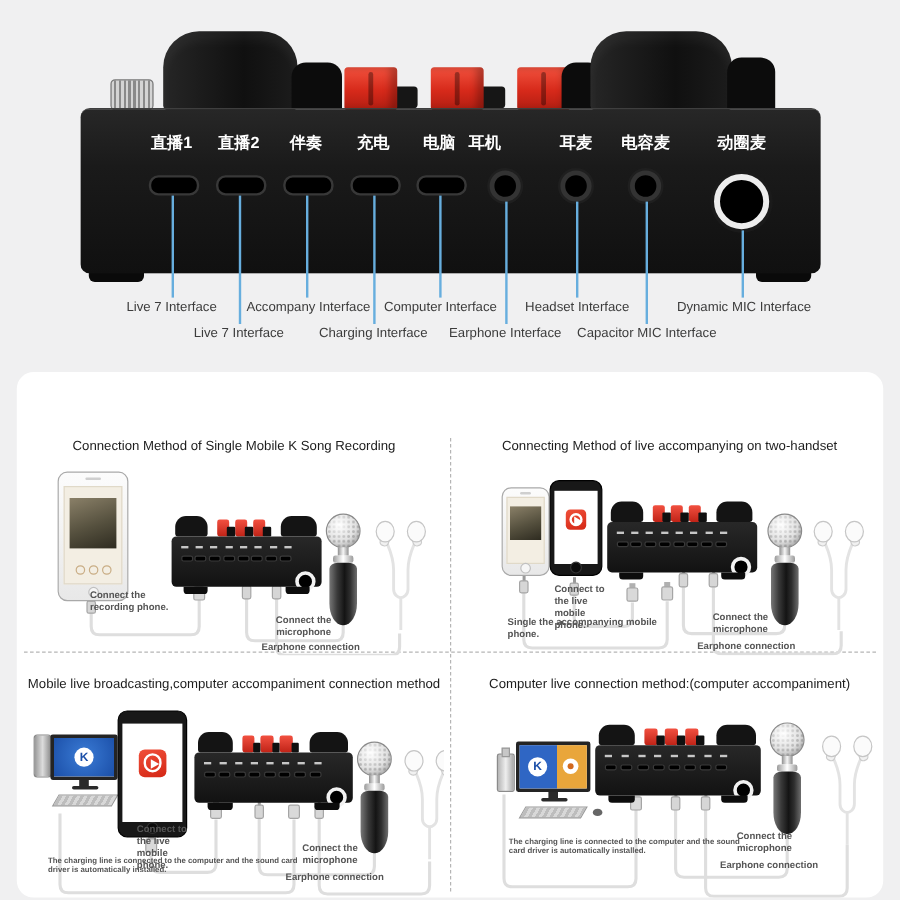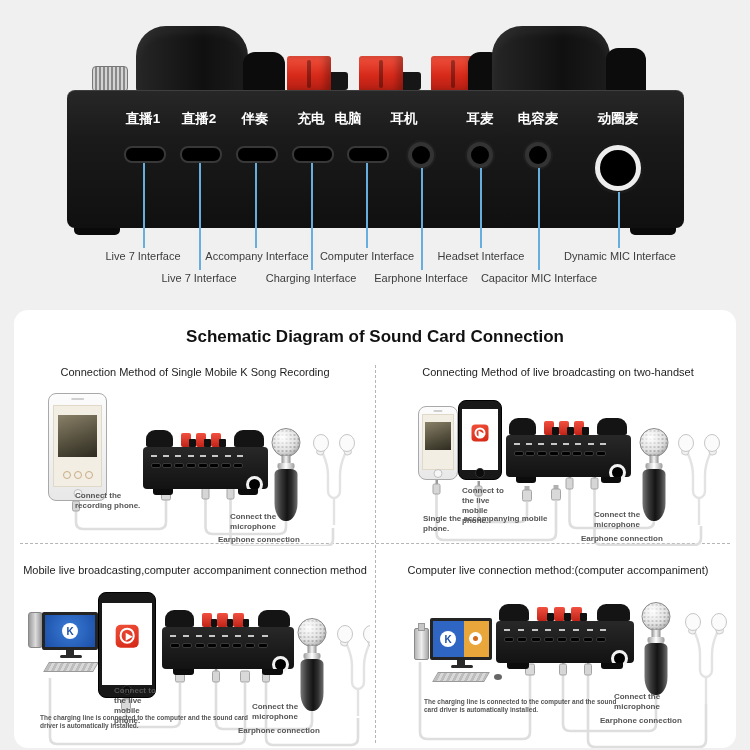--- a/index.html
+++ b/index.html
@@ -119,21 +119,21 @@
   <div class="deco knob-side" style="left:606px;top:48px;width:40px;height:42px"></div>
 
   <div id="device-face"></div>
   <div class="foot" style="left:74px"></div>
   <div class="foot" style="left:630px"></div>
 
   <div class="cn-label" style="left:143px">直播1</div>
   <div class="cn-label" style="left:199px">直播2</div>
   <div class="cn-label" style="left:255px">伴奏</div>
   <div class="cn-label" style="left:311px">充电</div>
-  <div class="cn-label" style="left:348px">电脑</div>
+  <div class="cn-label" style="left:366px">电脑</div>
   <div class="cn-label" style="left:404px">耳机</div>
   <div class="cn-label" style="left:480px">耳麦</div>
   <div class="cn-label" style="left:538px">电容麦</div>
   <div class="cn-label" style="left:618px">动圈麦</div>
 
   <div class="port-usb" style="left:124px"></div>
   <div class="port-usb" style="left:180px"></div>
   <div class="port-usb" style="left:236px"></div>
   <div class="port-usb" style="left:292px"></div>
   <div class="port-usb" style="left:347px"></div>
@@ -157,26 +157,25 @@
   <div class="en-label" style="left:367px;top:250px">Computer Interface</div>
   <div class="en-label" style="left:481px;top:250px">Headset Interface</div>
   <div class="en-label" style="left:620px;top:250px">Dynamic MIC Interface</div>
   <div class="en-label" style="left:199px;top:272px">Live 7 Interface</div>
   <div class="en-label" style="left:311px;top:272px">Charging Interface</div>
   <div class="en-label" style="left:421px;top:272px">Earphone Interface</div>
   <div class="en-label" style="left:539px;top:272px">Capacitor MIC Interface</div>
 </div>
 
 <div id="card">
-  <div id="schematic-title">Schematic Diagram of Sound Card Connection</div>
   <div class="div-v"></div>
   <div class="div-h"></div>
 
   <div class="q-heading" style="left:181px;top:56px">Connection Method of Single Mobile K Song Recording</div>
-  <div class="q-heading" style="left:544px;top:56px">Connecting Method of live broadcasting on two-handset</div>
+  <div class="q-heading" style="left:544px;top:56px">Connecting Method of live accompanying on two-handset</div>
   <div class="q-heading" style="left:544px;top:254px">Computer live connection method:(computer accompaniment)</div>
   <div class="q-heading" style="left:181px;top:254px">Mobile live broadcasting,computer accompaniment connection method</div>
 
   <div class="scene" style="left:6px;top:78px;width:350px;height:158px">
     <svg class="cables" width="350" height="158" viewBox="0 0 350 158">
       <g transform="translate(288,45)">
           <use href="#earbuds-sym"></use>
         </g>
       <path d="M56,122 L56,134 Q56,141 63,141 L139,141 Q146,141 146,134 L146,111" fill="none" stroke="#dedede" stroke-width="2.6"></path>
       <path d="M185.5,110 L185.5,139 Q185.5,146 192.5,146 L259,146 Q266,146 266,139 L266,131" fill="none" stroke="#dedede" stroke-width="2.6"></path>

